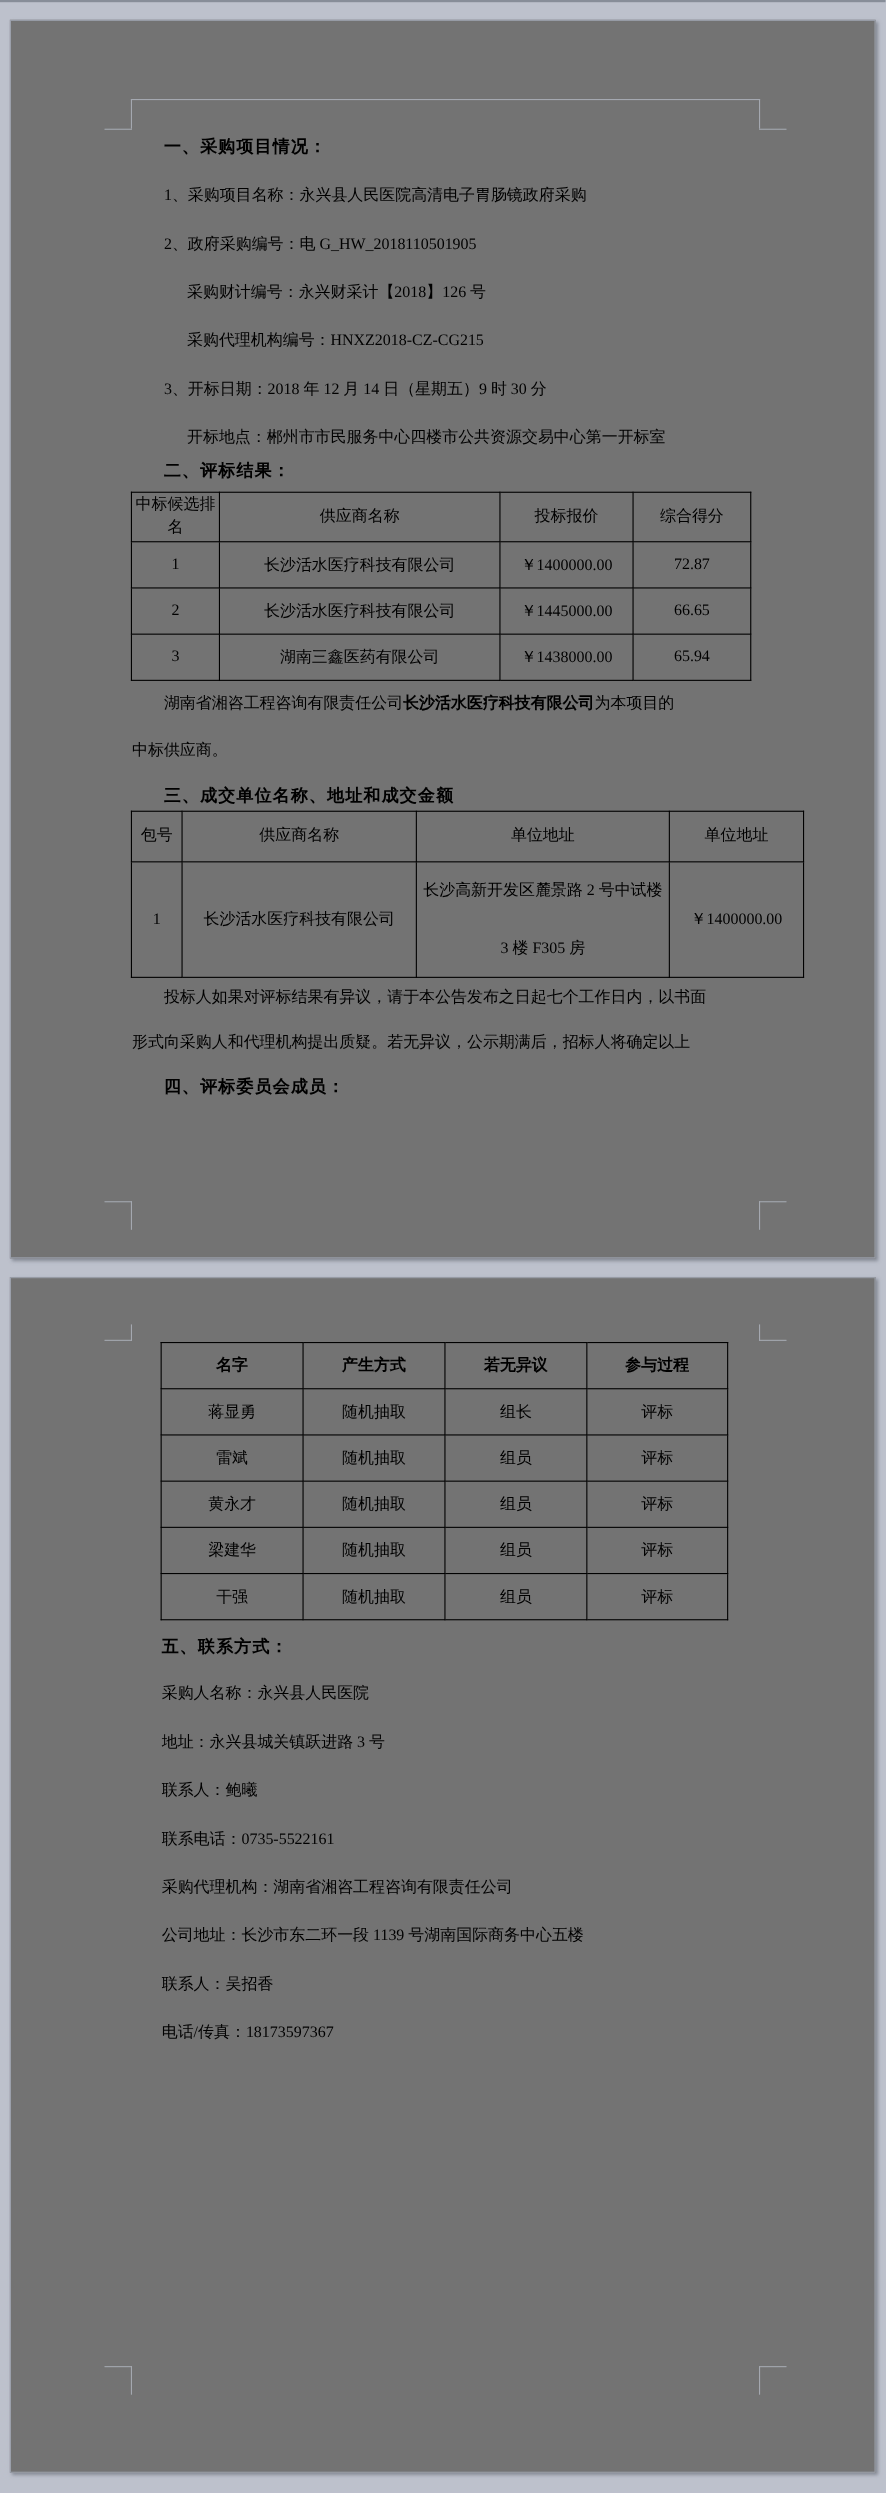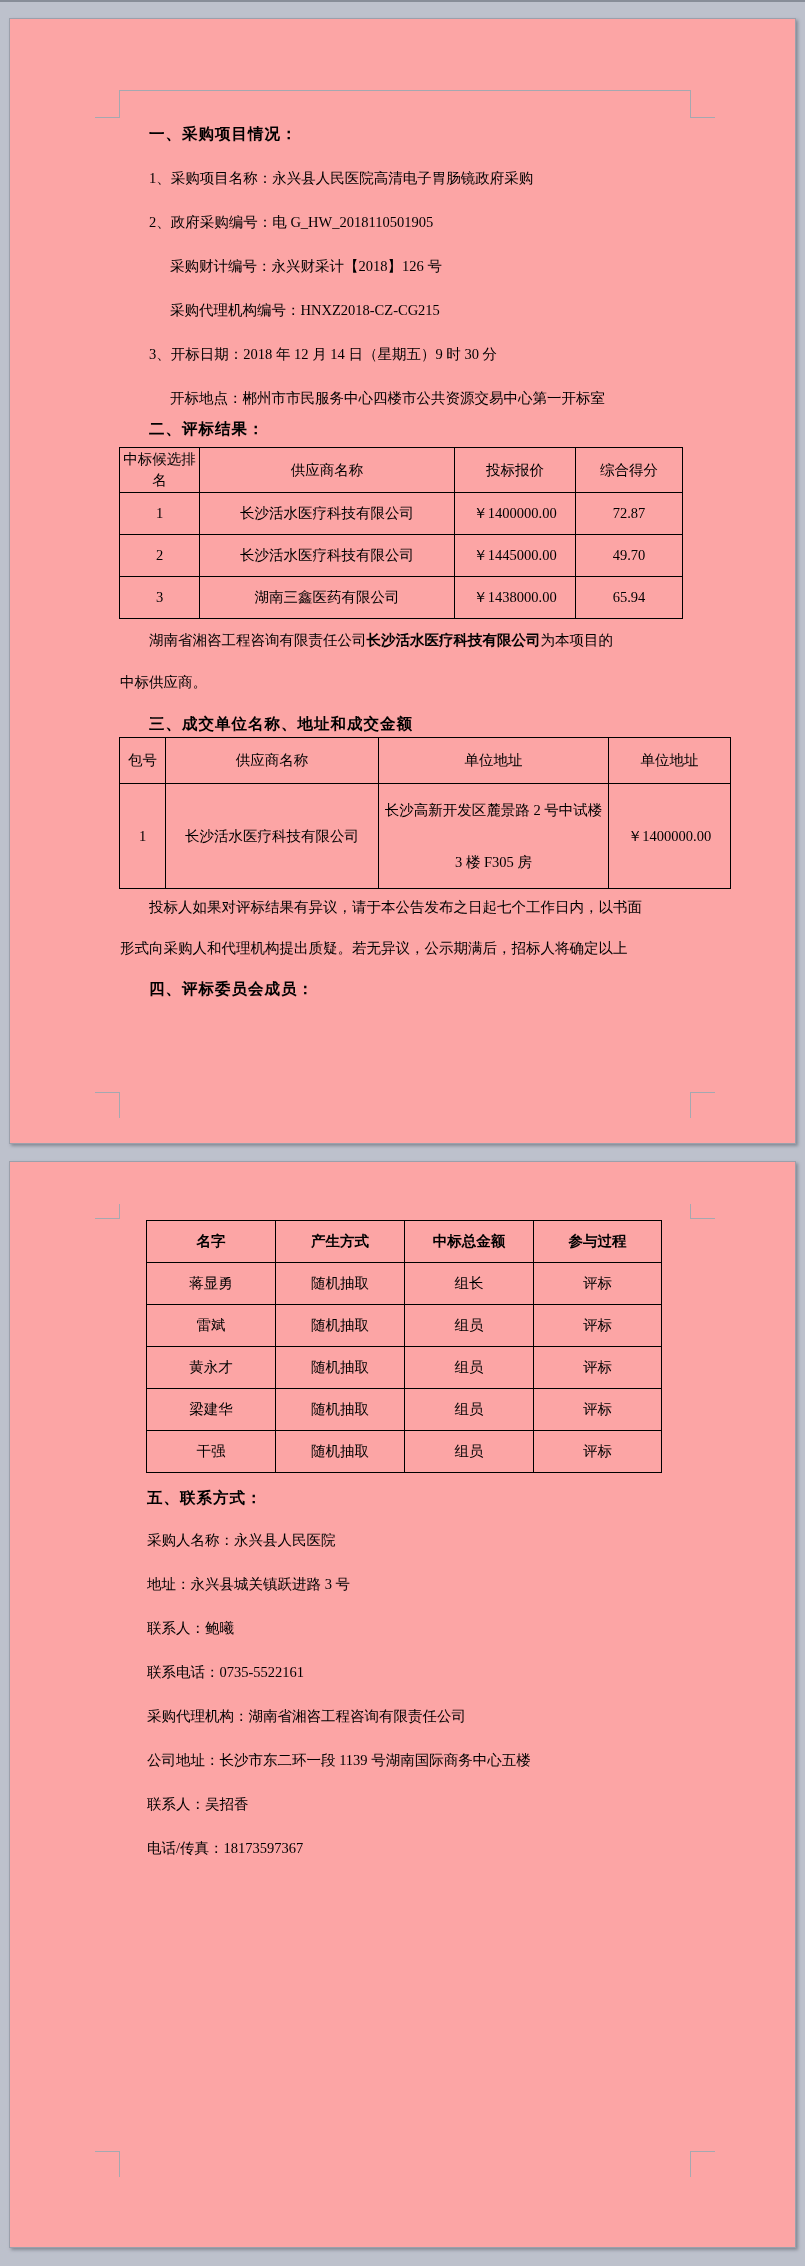--- a/index.html
+++ b/index.html
@@ -4,21 +4,21 @@
 <style>
   html,body{margin:0;padding:0;}
   body{
     width:805px;height:2266px;position:relative;overflow:hidden;
     background:#bdc1cc;
     font-family:"Liberation Serif","DejaVu Serif",serif;
     color:#000;
   }
   .desktop-topline{position:absolute;top:0;left:0;width:805px;height:2px;background:#878d98;}
   .page{
-    position:absolute;left:9px;width:785px;background:#fca5a5;
+    position:absolute;left:9px;width:785px;background:#737373;
     border:1px solid #9ba0ab;
     box-shadow:2px 2px 3px rgba(90,95,106,0.55);
   }
   #page1{top:18px;height:1124px;}
   #page2{top:1161px;height:1085px;}
 
   
   .top-boundary{
     position:absolute;top:71px;left:109px;right:104px;height:26px;
     border-top:1px solid #a4a8b0;border-left:1px solid #a4a8b0;border-right:1px solid #a4a8b0;
@@ -118,21 +118,21 @@
           <tr>
             <td>1</td>
             <td>长沙活水医疗科技有限公司</td>
             <td>￥1400000.00</td>
             <td>72.87</td>
           </tr>
           <tr>
             <td>2</td>
             <td>长沙活水医疗科技有限公司</td>
             <td>￥1445000.00</td>
-            <td>49.70</td>
+            <td>66.65</td>
           </tr>
           <tr>
             <td>3</td>
             <td>湖南三鑫医药有限公司</td>
             <td>￥1438000.00</td>
             <td>65.94</td>
           </tr>
         </tbody>
     </table>
 
@@ -190,21 +190,21 @@
       <colgroup>
           <col style="width:129px">
           <col style="width:129px">
           <col style="width:129px">
           <col style="width:128px">
         </colgroup>
       <thead>
           <tr>
             <th>名字</th>
             <th>产生方式</th>
-            <th>中标总金额</th>
+            <th>若无异议</th>
             <th>参与过程</th>
           </tr>
         </thead>
       <tbody>
           <tr>
             <td>蒋显勇</td>
             <td>随机抽取</td>
             <td>组长</td>
             <td>评标</td>
           </tr>

